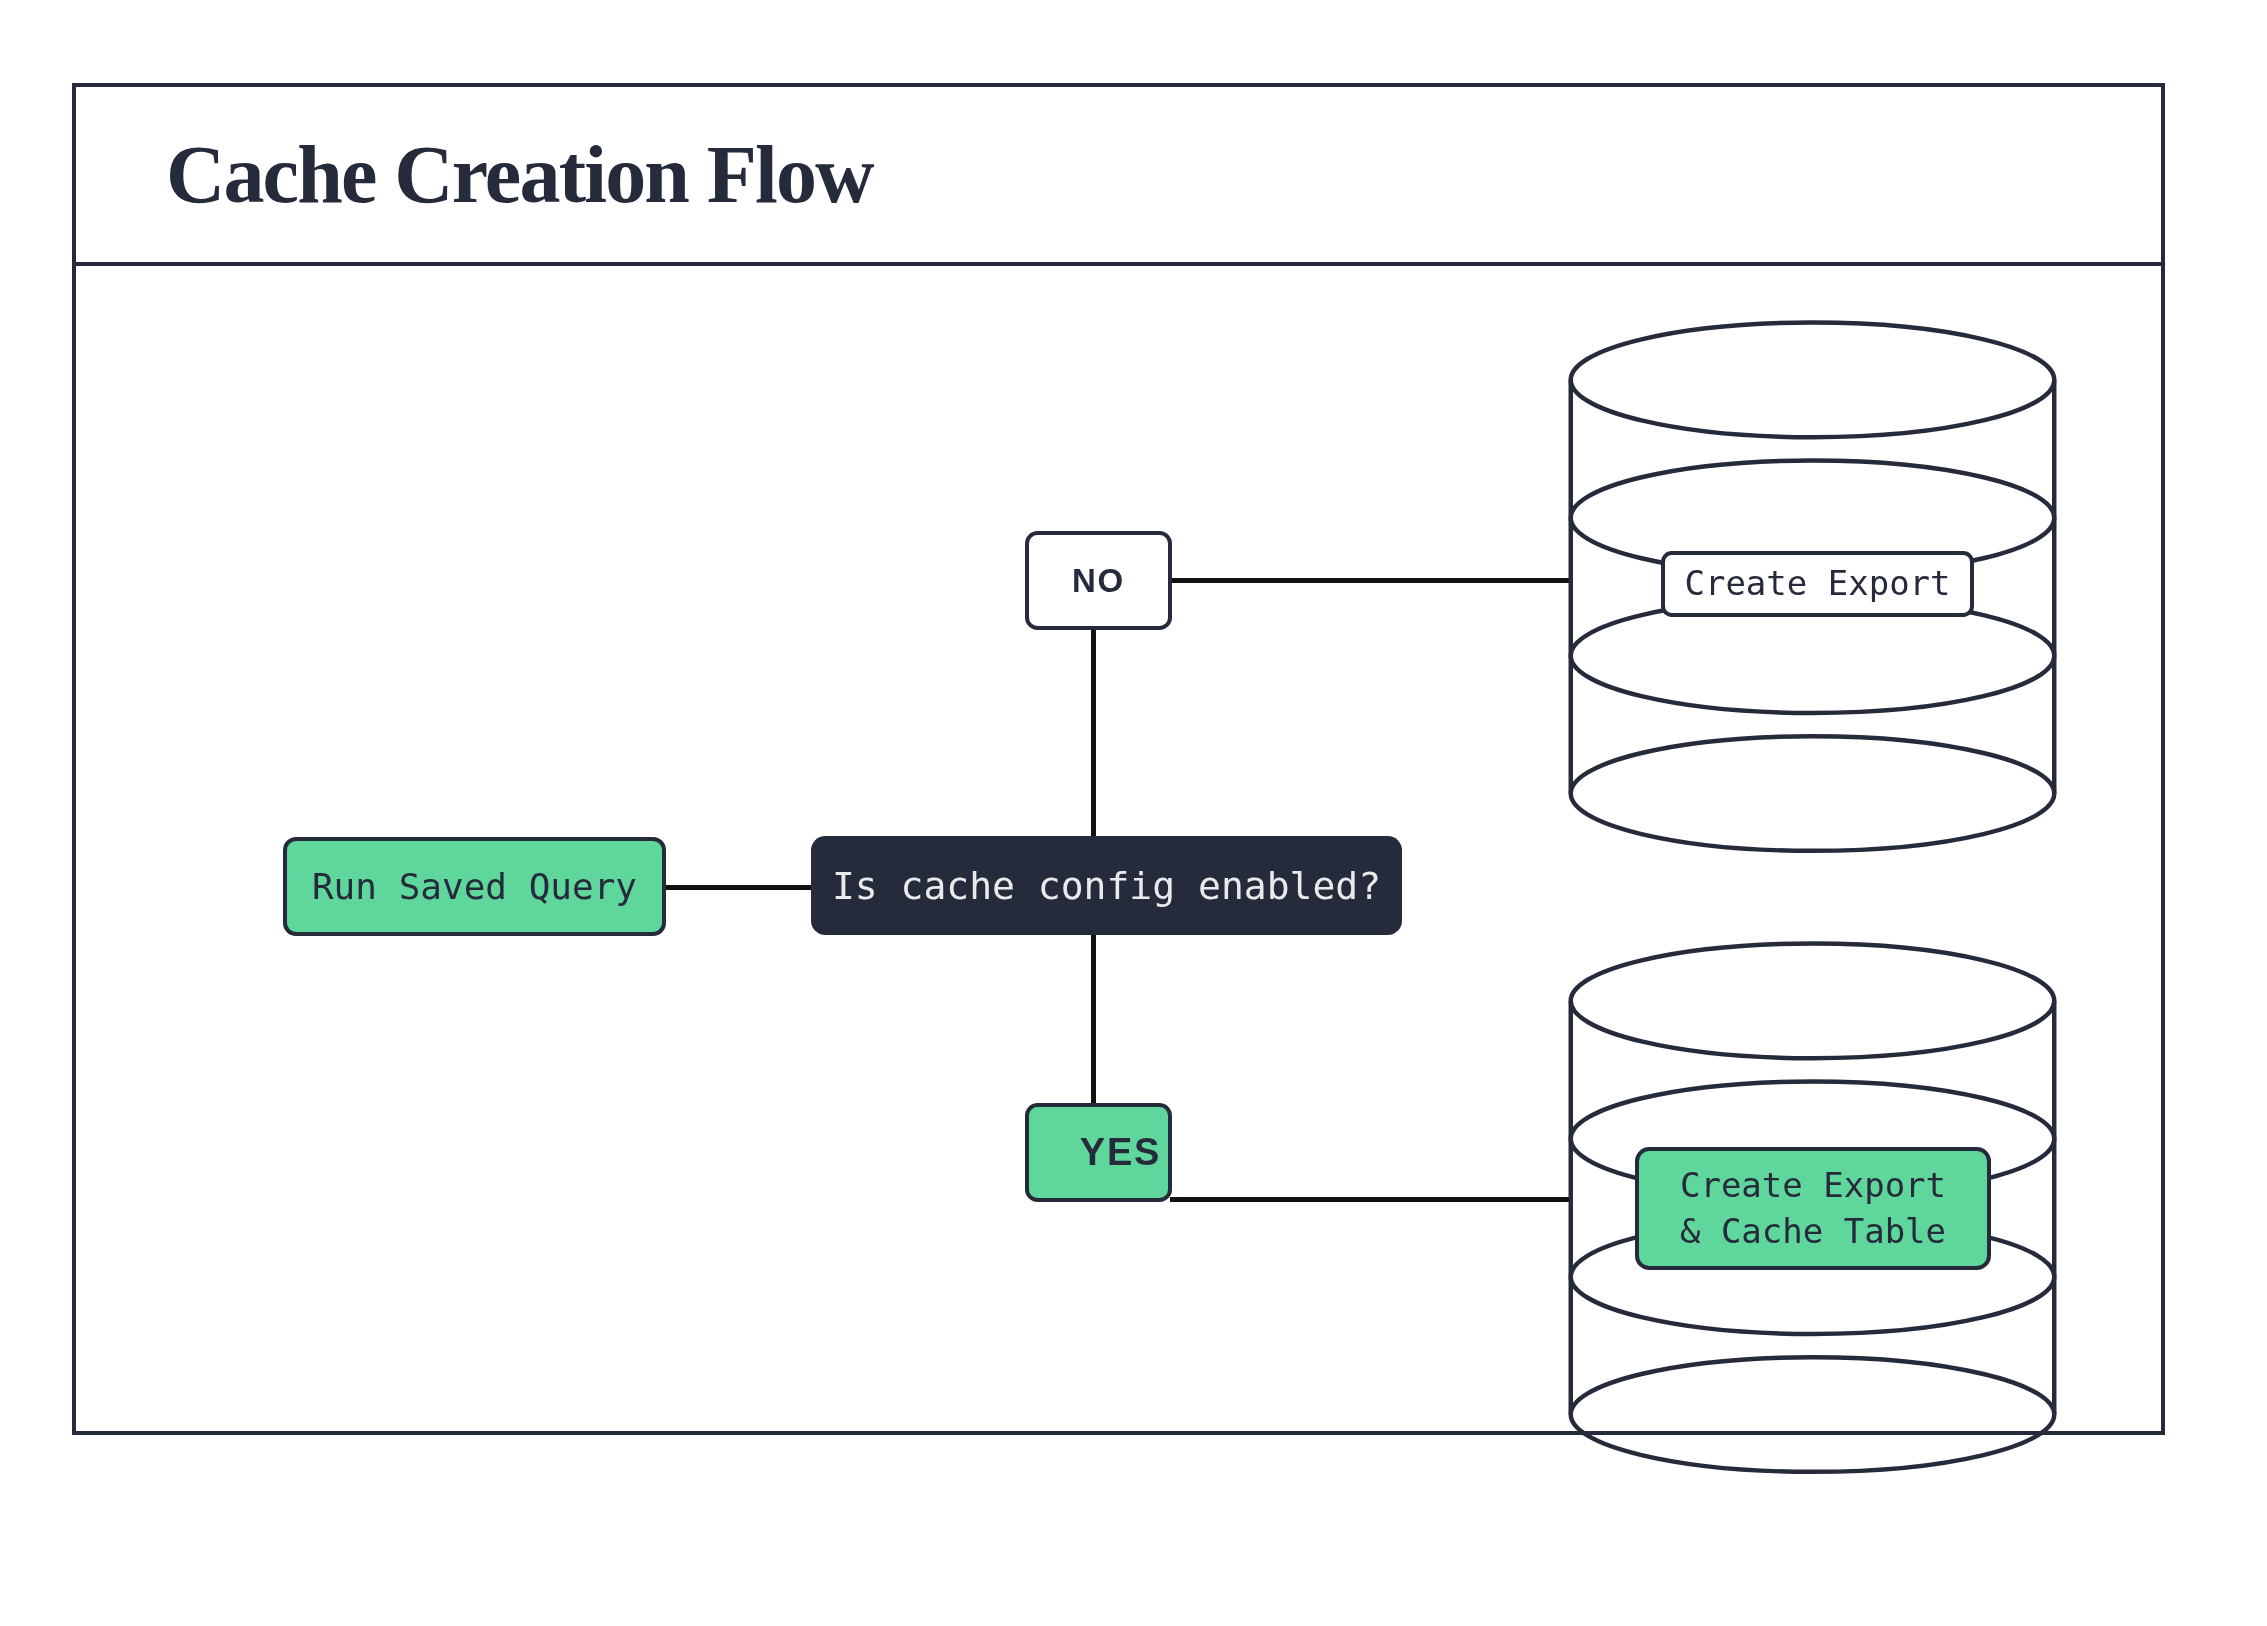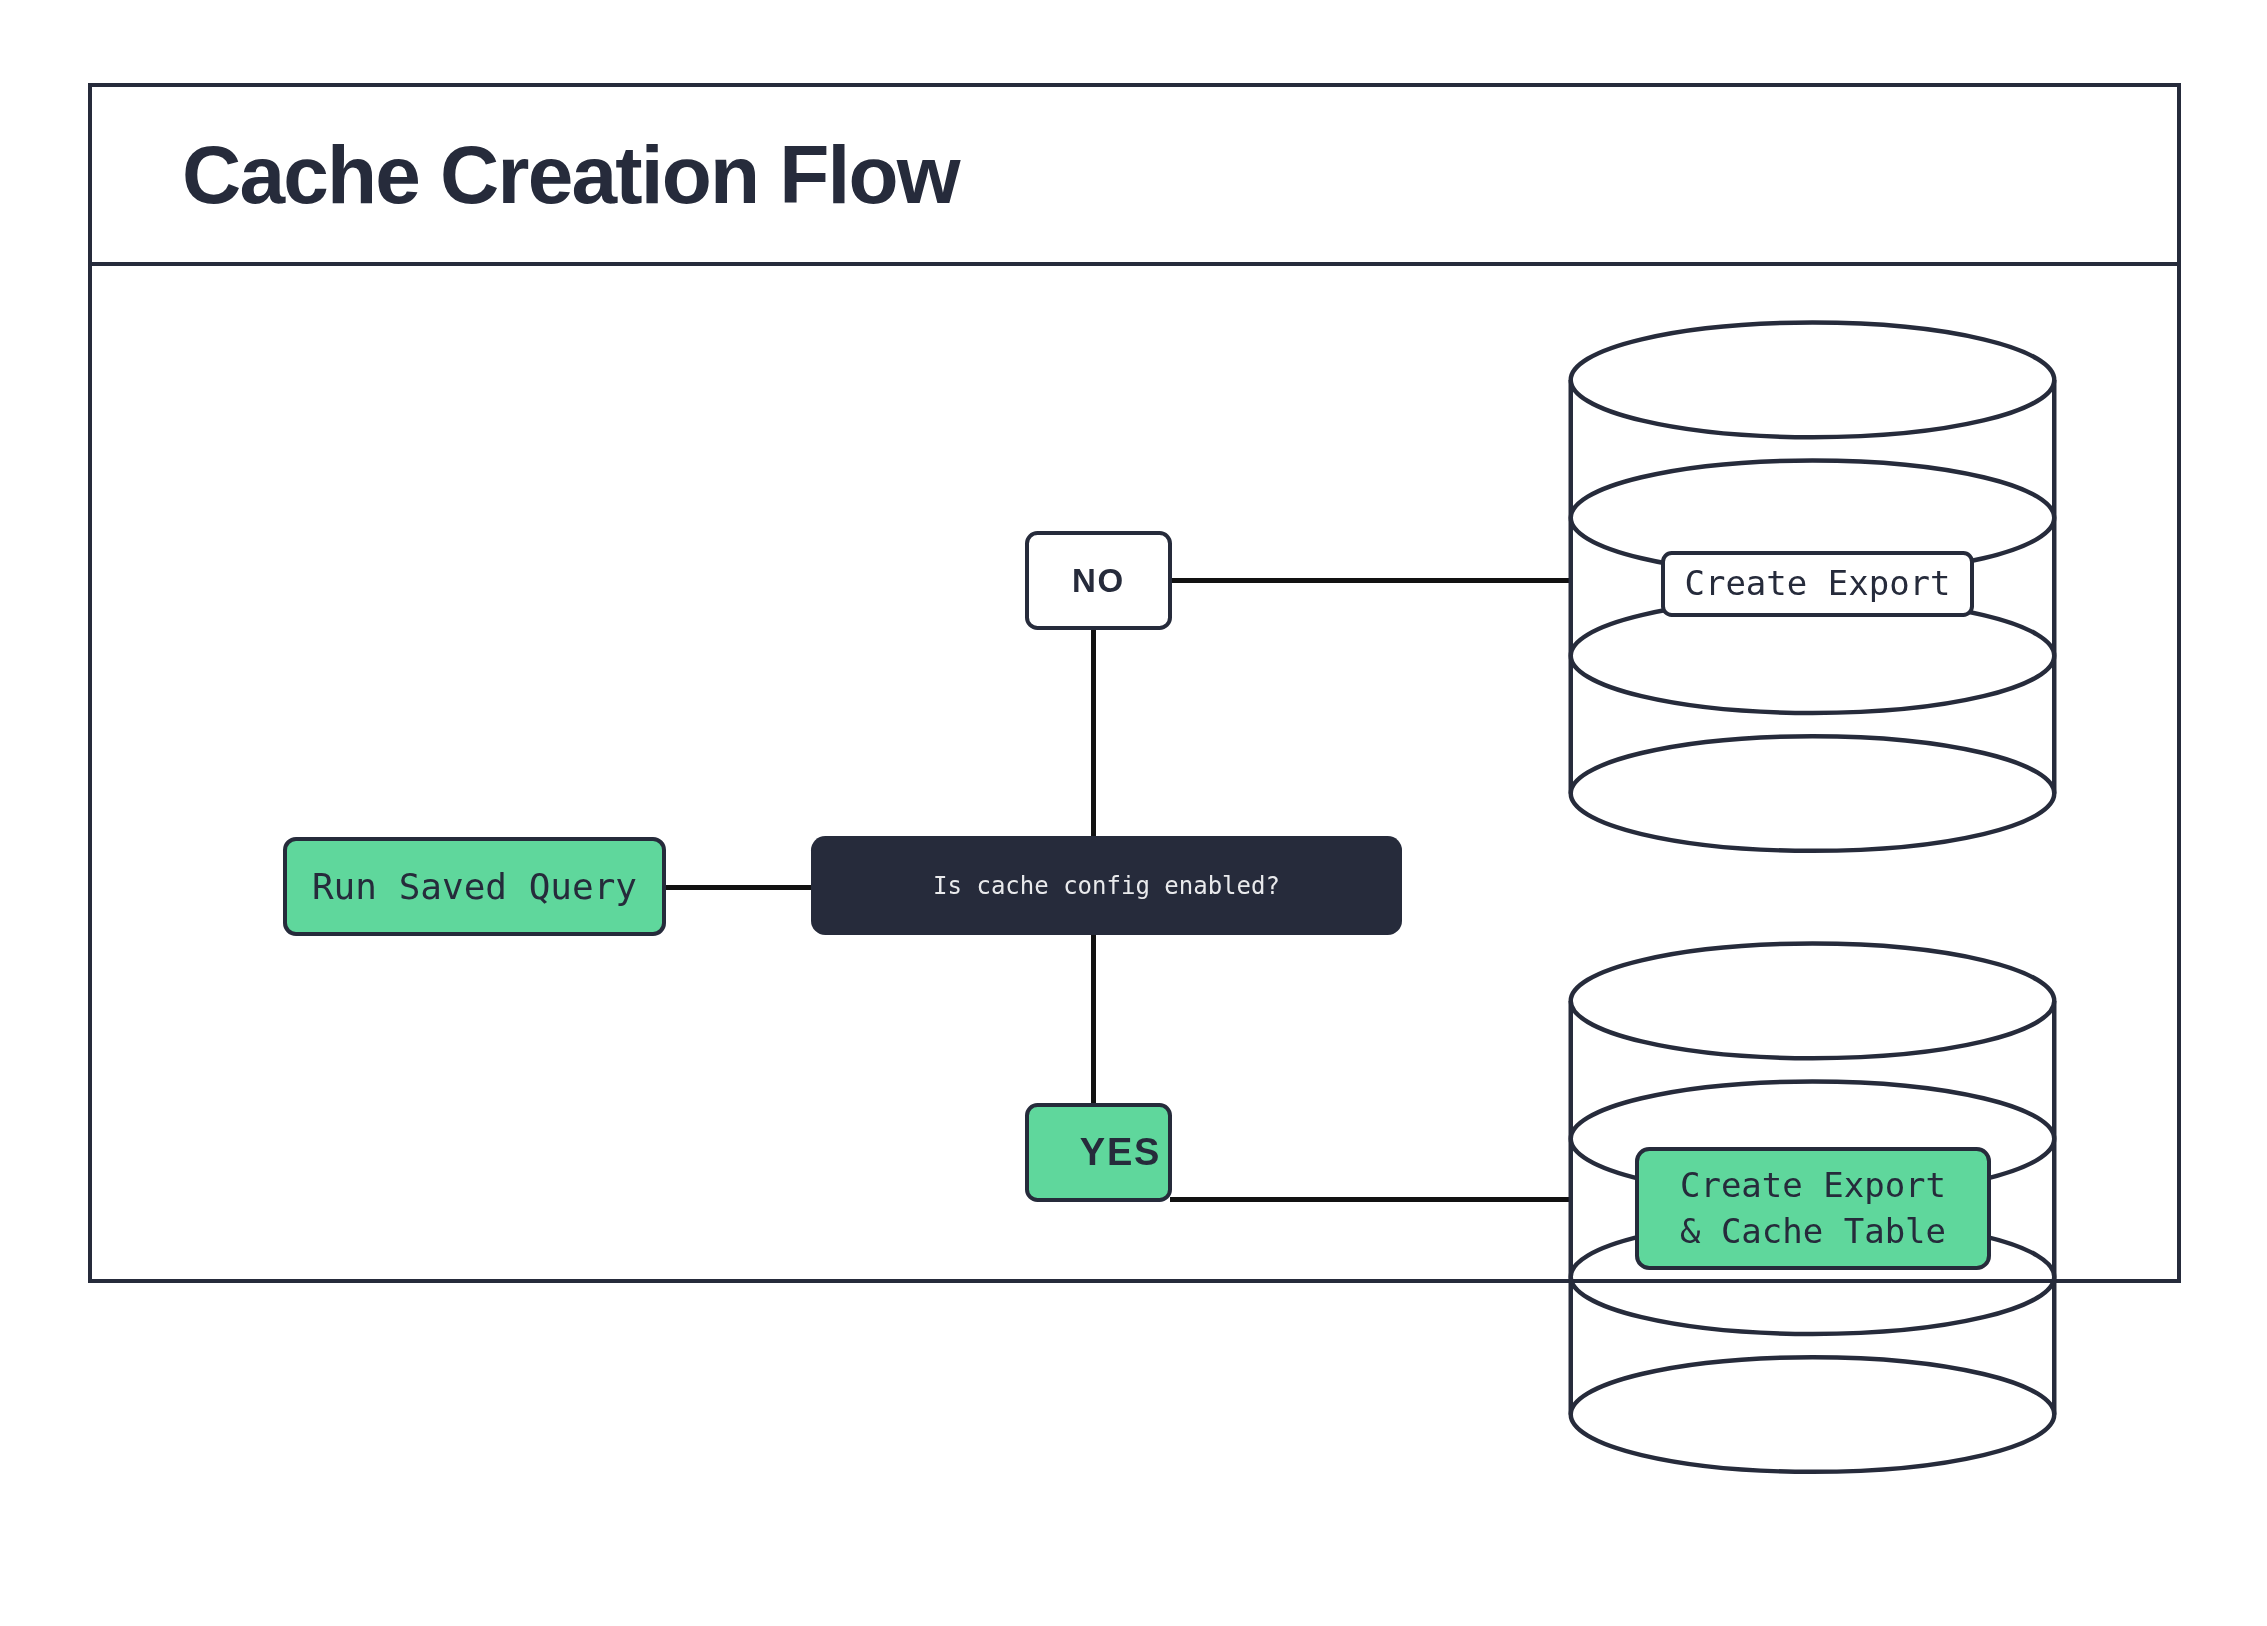--- a/index.html
+++ b/index.html
@@ -19,26 +19,27 @@
   .page {
     position: relative;
     width: 2268px;
     height: 1626px;
     background: var(--bg);
     overflow: hidden;
   }
   
   .frame {
     position: absolute;
-    left: 88px;
+    left: 72px;
     top: 83px;
     width: 2093px;
-    height: 1200px;
-    border: 4.5px solid var(--ink);
-    background: var(--bg);
+    height: 1352px;
+    border: 4.5px solid var(--ink);
+    background: var(--bg);
+    font-family: Liberation Serif, serif;
   }
   .title-bar {
     position: absolute;
     left: 0;
     top: 0;
     width: 100%;
     height: 179px;
     border-bottom: 4.5px solid var(--ink);
     display: flex;
     align-items: center;
@@ -66,21 +67,21 @@
     background: var(--green);
     border: 4.5px solid var(--ink);
     border-radius: 13px;
     font-size: 36px;
     color: var(--ink);
   }
   .node-decision {
     left: 811px; top: 836px; width: 591px; height: 99px;
     background: var(--ink);
     border-radius: 14.3px;
-    font-size: 24px;
+    font-size: 38px;
     color: var(--decision-text);
   }
   .node-no {
     left: 1025px; top: 531px; width: 147px; height: 99px;
     background: var(--bg);
     border: 4.5px solid var(--ink);
     border-radius: 12.5px;
     font-size: 33px;
     font-weight: 700;
     letter-spacing: 1.8px;

